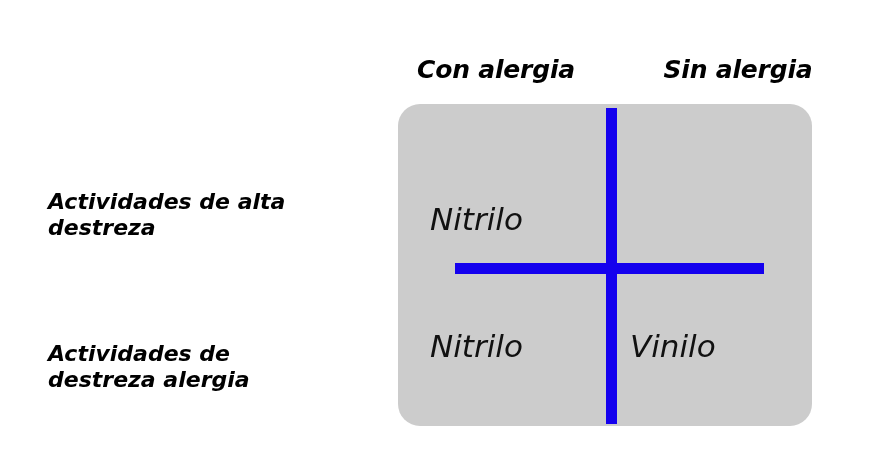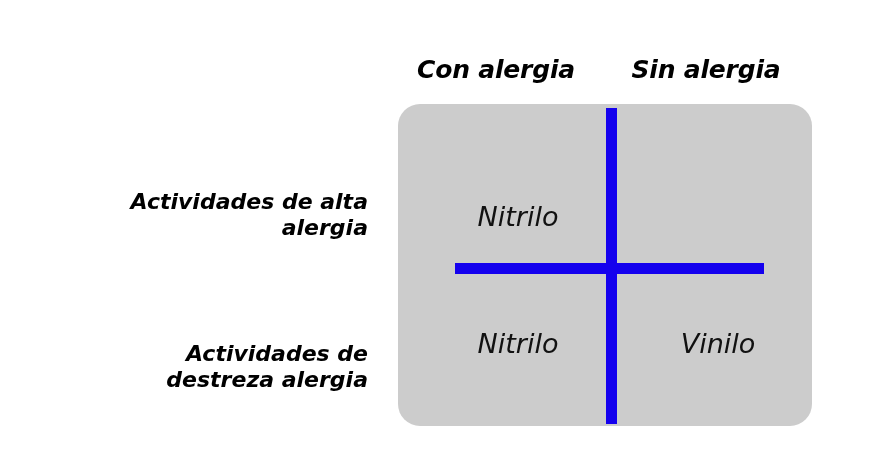--- a/index.html
+++ b/index.html
@@ -33,35 +33,34 @@
     text-align: center;
     white-space: nowrap;
     letter-spacing: -0.2px;
   }
   #col-header-con {
     left: 398px;
     width: 196px;
     top: 55px;
   }
   #col-header-sin {
-    left: 608px;
+    left: 640px;
     width: 196px;
     top: 55px;
   }
 
   
   .row-label {
     position: absolute;
     font-family: "DejaVu Sans", sans-serif;
     font-style: italic;
     font-weight: bold;
     font-size: 22px;
     line-height: 26px;
     color: #000000;
-    text-align: right;
     width: 320px;
     left: 48px;
   }
   #row-label-alta {
     top: 189px;
   }
   #row-label-normal {
     top: 341px;
   }
 
@@ -93,38 +92,37 @@
     height: 11px;
     background: #1400ee;
   }
 
   
   .cell-label {
     position: absolute;
     font-family: "DejaVu Sans", sans-serif;
     font-style: italic;
     font-weight: normal;
-    font-size: 27px;
+    font-size: 31px;
     color: #111111;
-    text-align: center;
     white-space: nowrap;
   }
 </style>
 </head>
 <body>
 
 <div id="matrix-figure">
 
   <div class="col-header" id="col-header-con">Con alergia</div>
 
   <div class="col-header" id="col-header-sin">Sin alergia</div>
 
   <div class="row-label" id="row-label-alta">
     <div>Actividades de alta</div>
-    <div>alergia</div>
+    <div>destreza</div>
   </div>
 
   <div class="row-label" id="row-label-normal">
     <div>Actividades de</div>
     <div>destreza alergia</div>
   </div>
 
   <div id="quadrant-panel">
 
     <div id="axis-vertical" style="left:208px; top:4px; height:316px;"></div>

